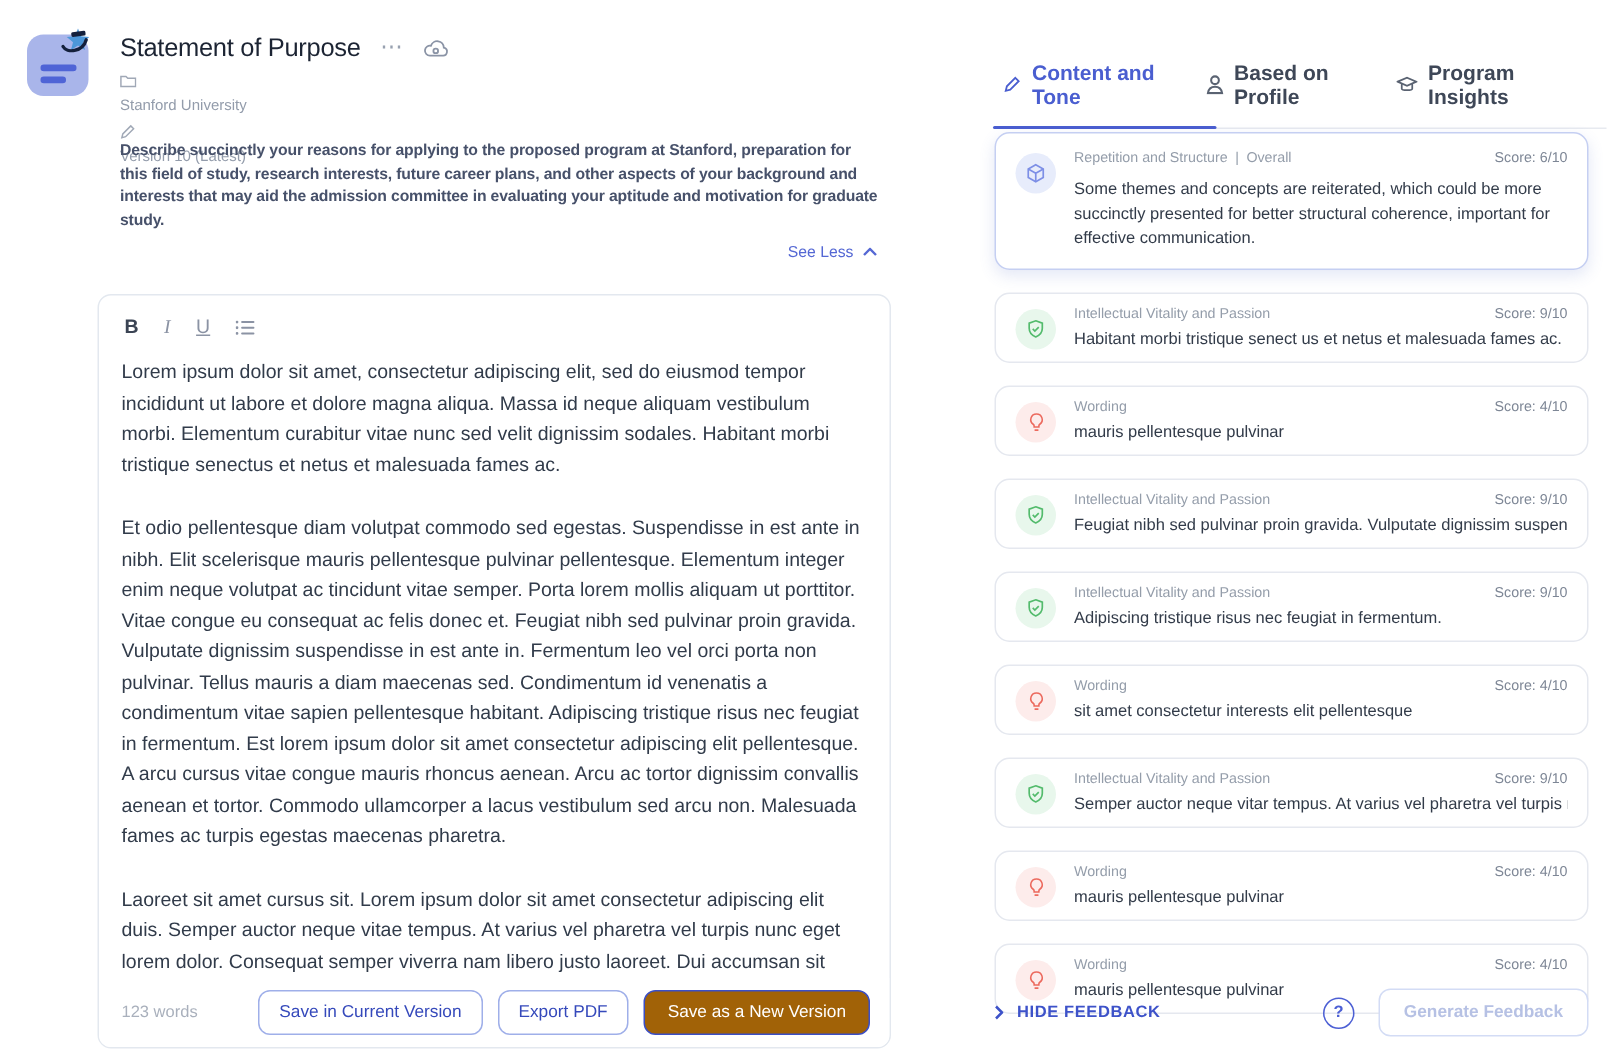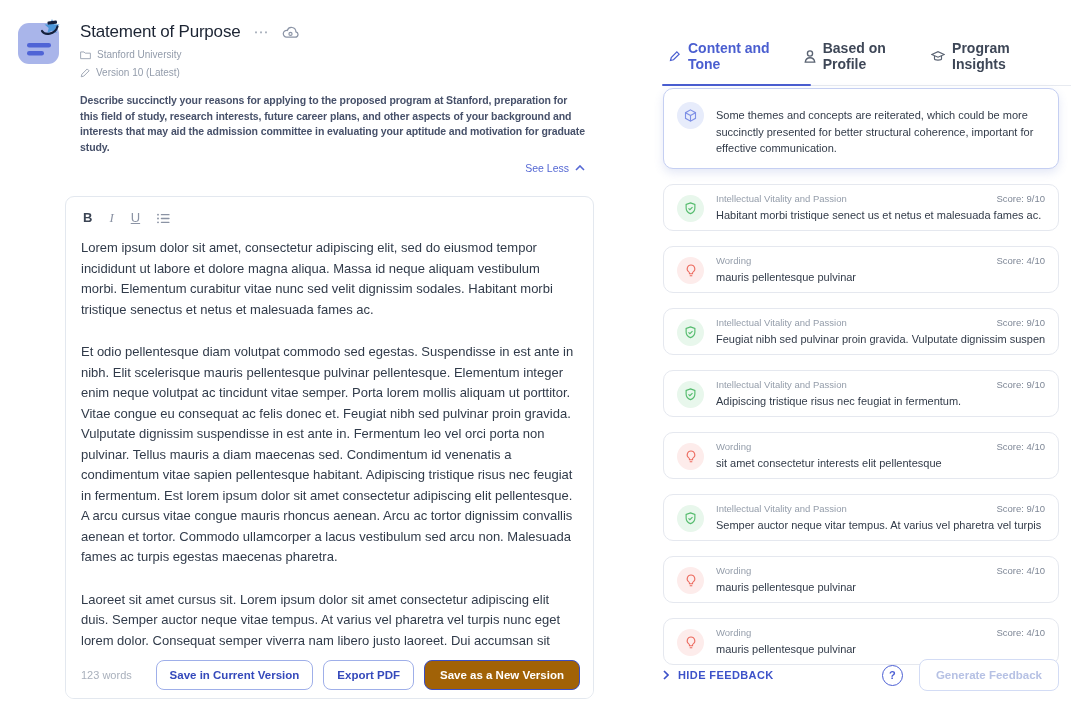--- a/index.html
+++ b/index.html
@@ -9,21 +9,21 @@
 
   
   .left-panel{position:absolute;left:0;top:0;width:640px;height:701px;}
   .doc-header{position:absolute;left:18px;top:18px;display:flex;gap:16px;align-items:flex-start;}
   .doc-icon{width:46px;height:48px;position:relative;}
   .title-col{padding-top:4px;}
   .title-row{display:flex;align-items:center;gap:13px;}
   .title-row h1{margin:0;font-size:17px;font-weight:400;color:#1c2433;letter-spacing:-.2px;}
   .more-btn{color:#98a1b0;font-size:15px;letter-spacing:1px;cursor:pointer;line-height:10px;}
   .cloud-btn{cursor:pointer;}
-  .meta-row{display:flex;align-items:center;gap:6px;font-size:10px;color:#939cab;margin-top:7px;}
+  .meta-row{display:flex;gap:6px;font-size:10px;color:#939cab;margin-top:7px;flex-direction:column;}
 
   .prompt-wrap{position:absolute;left:80px;top:93px;width:505px;}
   .prompt{margin:0;font-size:10.5px;line-height:15.5px;font-weight:700;color:#47516a;letter-spacing:-.1px;}
   .see-less{display:flex;justify-content:flex-end;align-items:center;gap:6px;margin-top:7px;
             color:#5568d4;font-size:10.5px;cursor:pointer;}
 
   .editor{position:absolute;left:65px;top:196px;width:527px;height:501px;
           border:1px solid #e3e8ef;border-radius:9px;background:#fff;overflow:hidden;}
   .toolbar{display:flex;align-items:center;gap:17px;padding:13px 15px 4px 17px;}
   .tb{background:none;border:none;padding:0;font-family:"Liberation Sans",sans-serif;
@@ -31,21 +31,21 @@
   .tb.bold{font-weight:700;color:#3b4454;}
   .tb.italic{font-family:"Liberation Serif",serif;font-style:italic;}
   .tb.underline{text-decoration:underline;}
   .essay{padding:8px 14px 0 15px;font-size:13px;line-height:20.5px;color:#313b4a;cursor:text;}
   .essay p{margin:0 0 22px 0;}
   .editor-footer{position:absolute;left:0;right:0;bottom:0;height:46px;background:#fff;
                  display:flex;align-items:center;padding:0 13px 0 15px;}
   .wc{font-size:11px;color:#a9b0bc;}
   .btn-group{margin-left:auto;display:flex;gap:10px;}
   .btn{height:30px;border-radius:8px;font-family:"Liberation Sans",sans-serif;
-       font-size:11.5px;font-weight:700;padding:0 13px;cursor:pointer;}
+       font-size:11.5px;font-weight:400;padding:0 13px;cursor:pointer;}
   .btn.outline{background:#fff;border:1.5px solid #9fafe9;color:#3549bb;}
   .btn.solid{background:#a16207;border:1.5px solid #3b4ec5;color:#fff;padding:0 15px;}
 
   
   .right-panel{position:absolute;left:660px;top:0;width:402px;height:701px;}
   .tabs{position:absolute;left:3px;top:40px;width:396px;display:flex;justify-content:space-between;
         padding:0 6px;border-bottom:1px solid #e7eaf0;}
   .tab{display:flex;align-items:center;gap:7px;font-size:14px;font-weight:700;color:#3e4757;
        padding-bottom:13px;position:relative;cursor:pointer;}
   .tab.active{color:#4a5ed0;}
@@ -199,20 +199,26 @@
     <span class="badge badge-cube">
       <span class="ic ic-cube">
         <svg width="15" height="15" viewBox="0 0 24 24" fill="none" stroke="currentColor" stroke-width="1.8">
           <path d="M12 3l8 4.5v9L12 21l-8-4.5v-9L12 3z"></path>
           <path d="M12 12l8-4.5M12 12L4 7.5M12 12v9"></path>
         </svg>
       </span>
 
     </span>
     <div class="card-main">
+      <div class="card-head">
+        <span class="cat">Repetition and Structure</span>
+        <span class="sep">|</span>
+        <span class="scope">Overall</span>
+        <span class="card-score score">Score: 6/10</span>
+      </div>
       <div class="card-text">Some themes and concepts are reiterated, which could be more succinctly presented for better structural coherence, important for effective communication.</div>
     </div>
   </article>
       <article class="card">
     <span class="badge badge-shield">
 
       <span class="ic ic-shield">
         <svg width="15" height="15" viewBox="0 0 24 24" fill="none" stroke="currentColor" stroke-width="1.8">
           <path d="M12 3l7 2.5v5.5c0 4.6-3 7.6-7 9.2-4-1.6-7-4.6-7-9.2V5.5L12 3z"></path>
           <path d="M8.8 11.7l2.2 2.2 4.2-4.2"></path>

